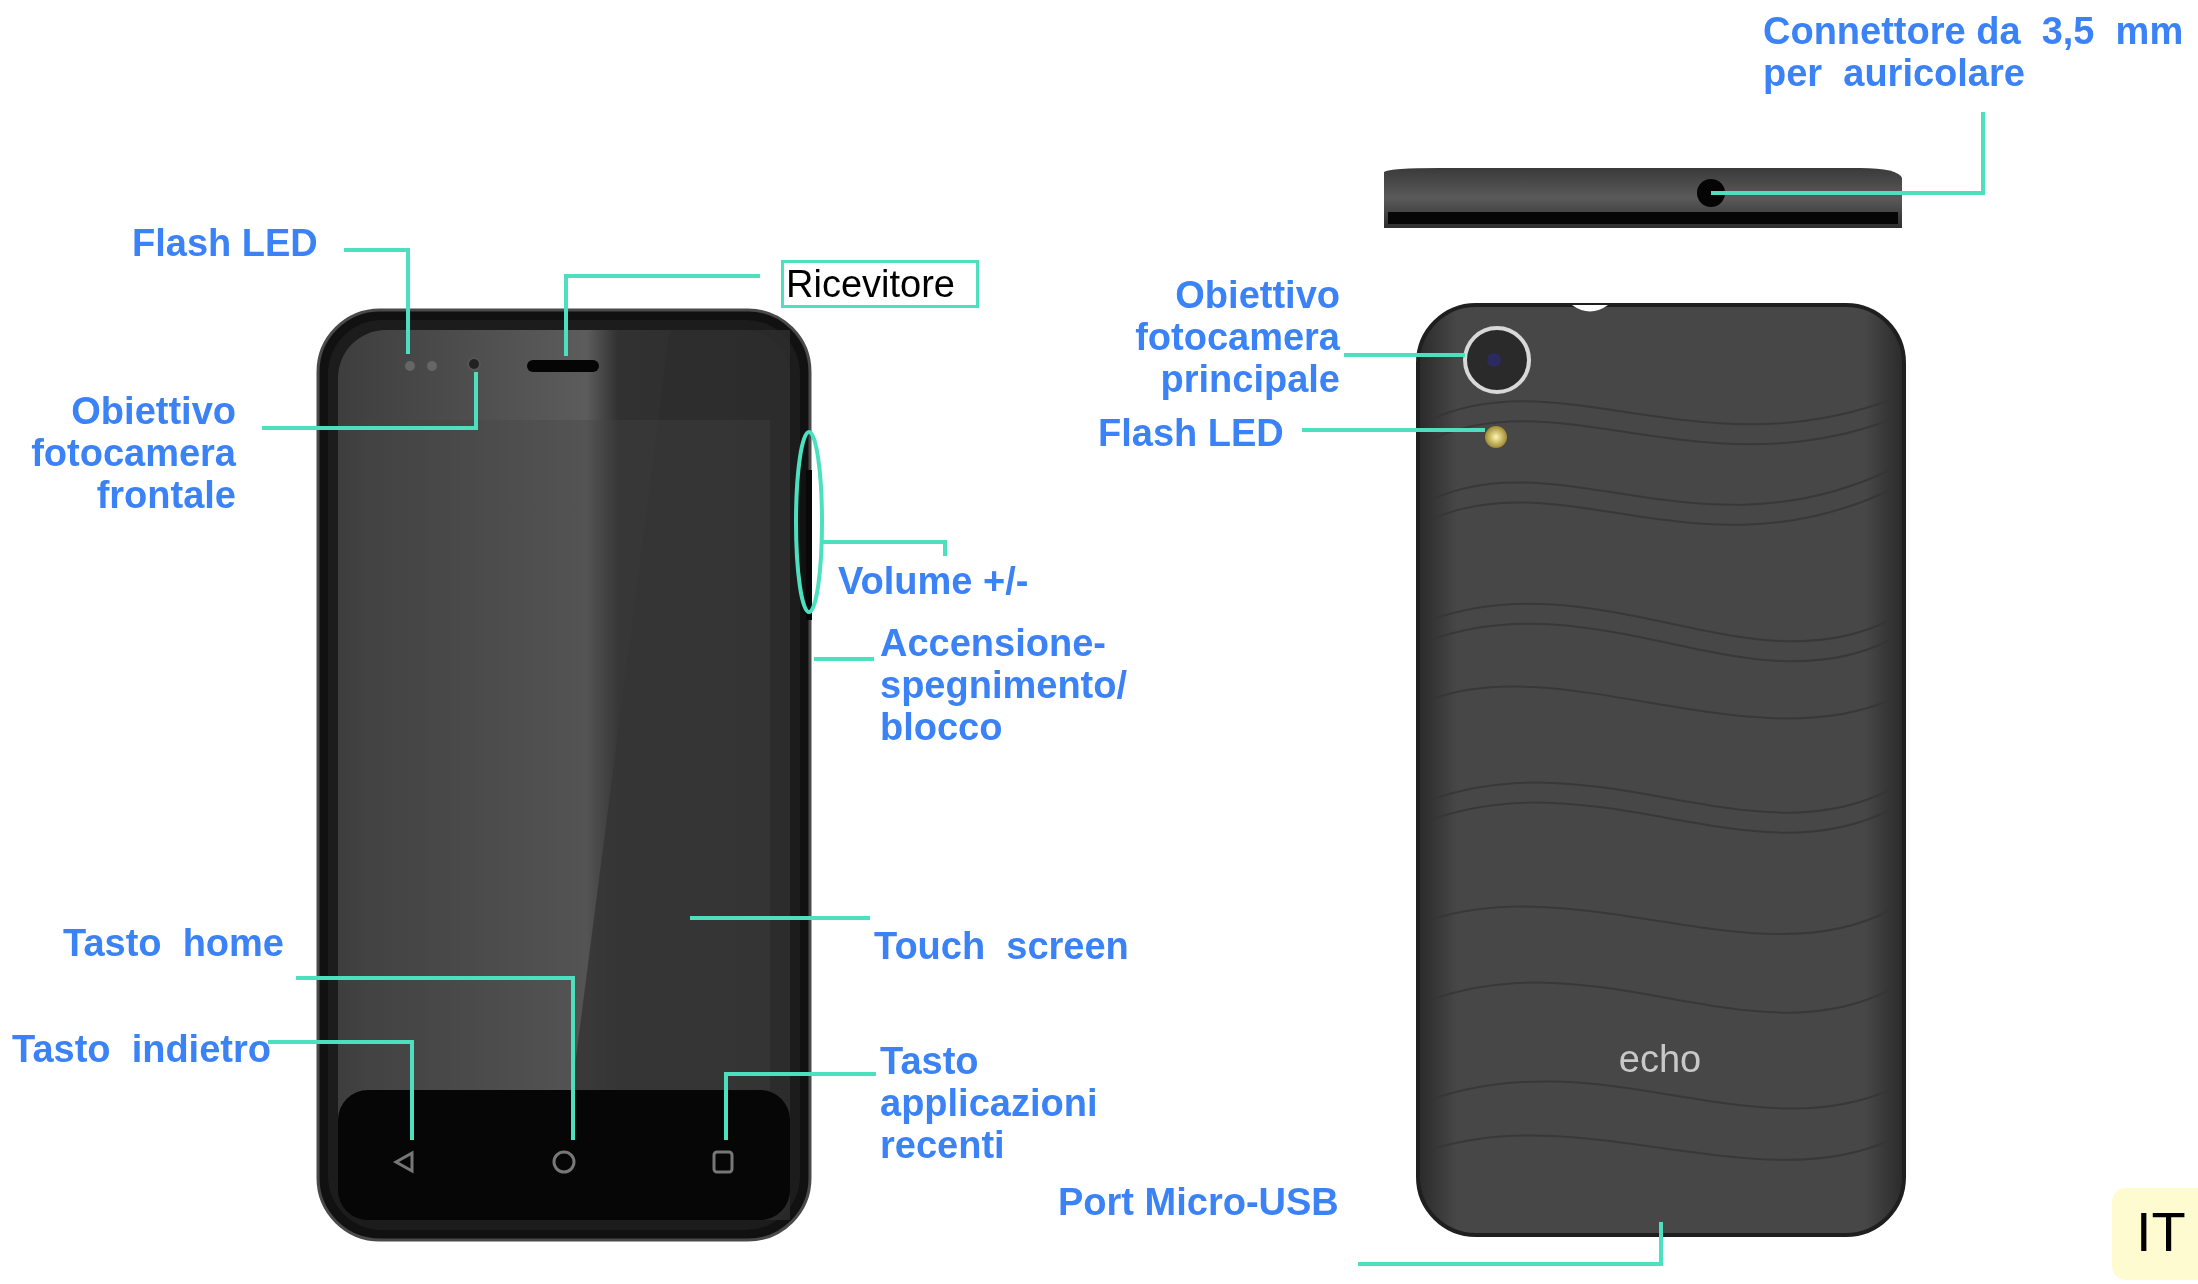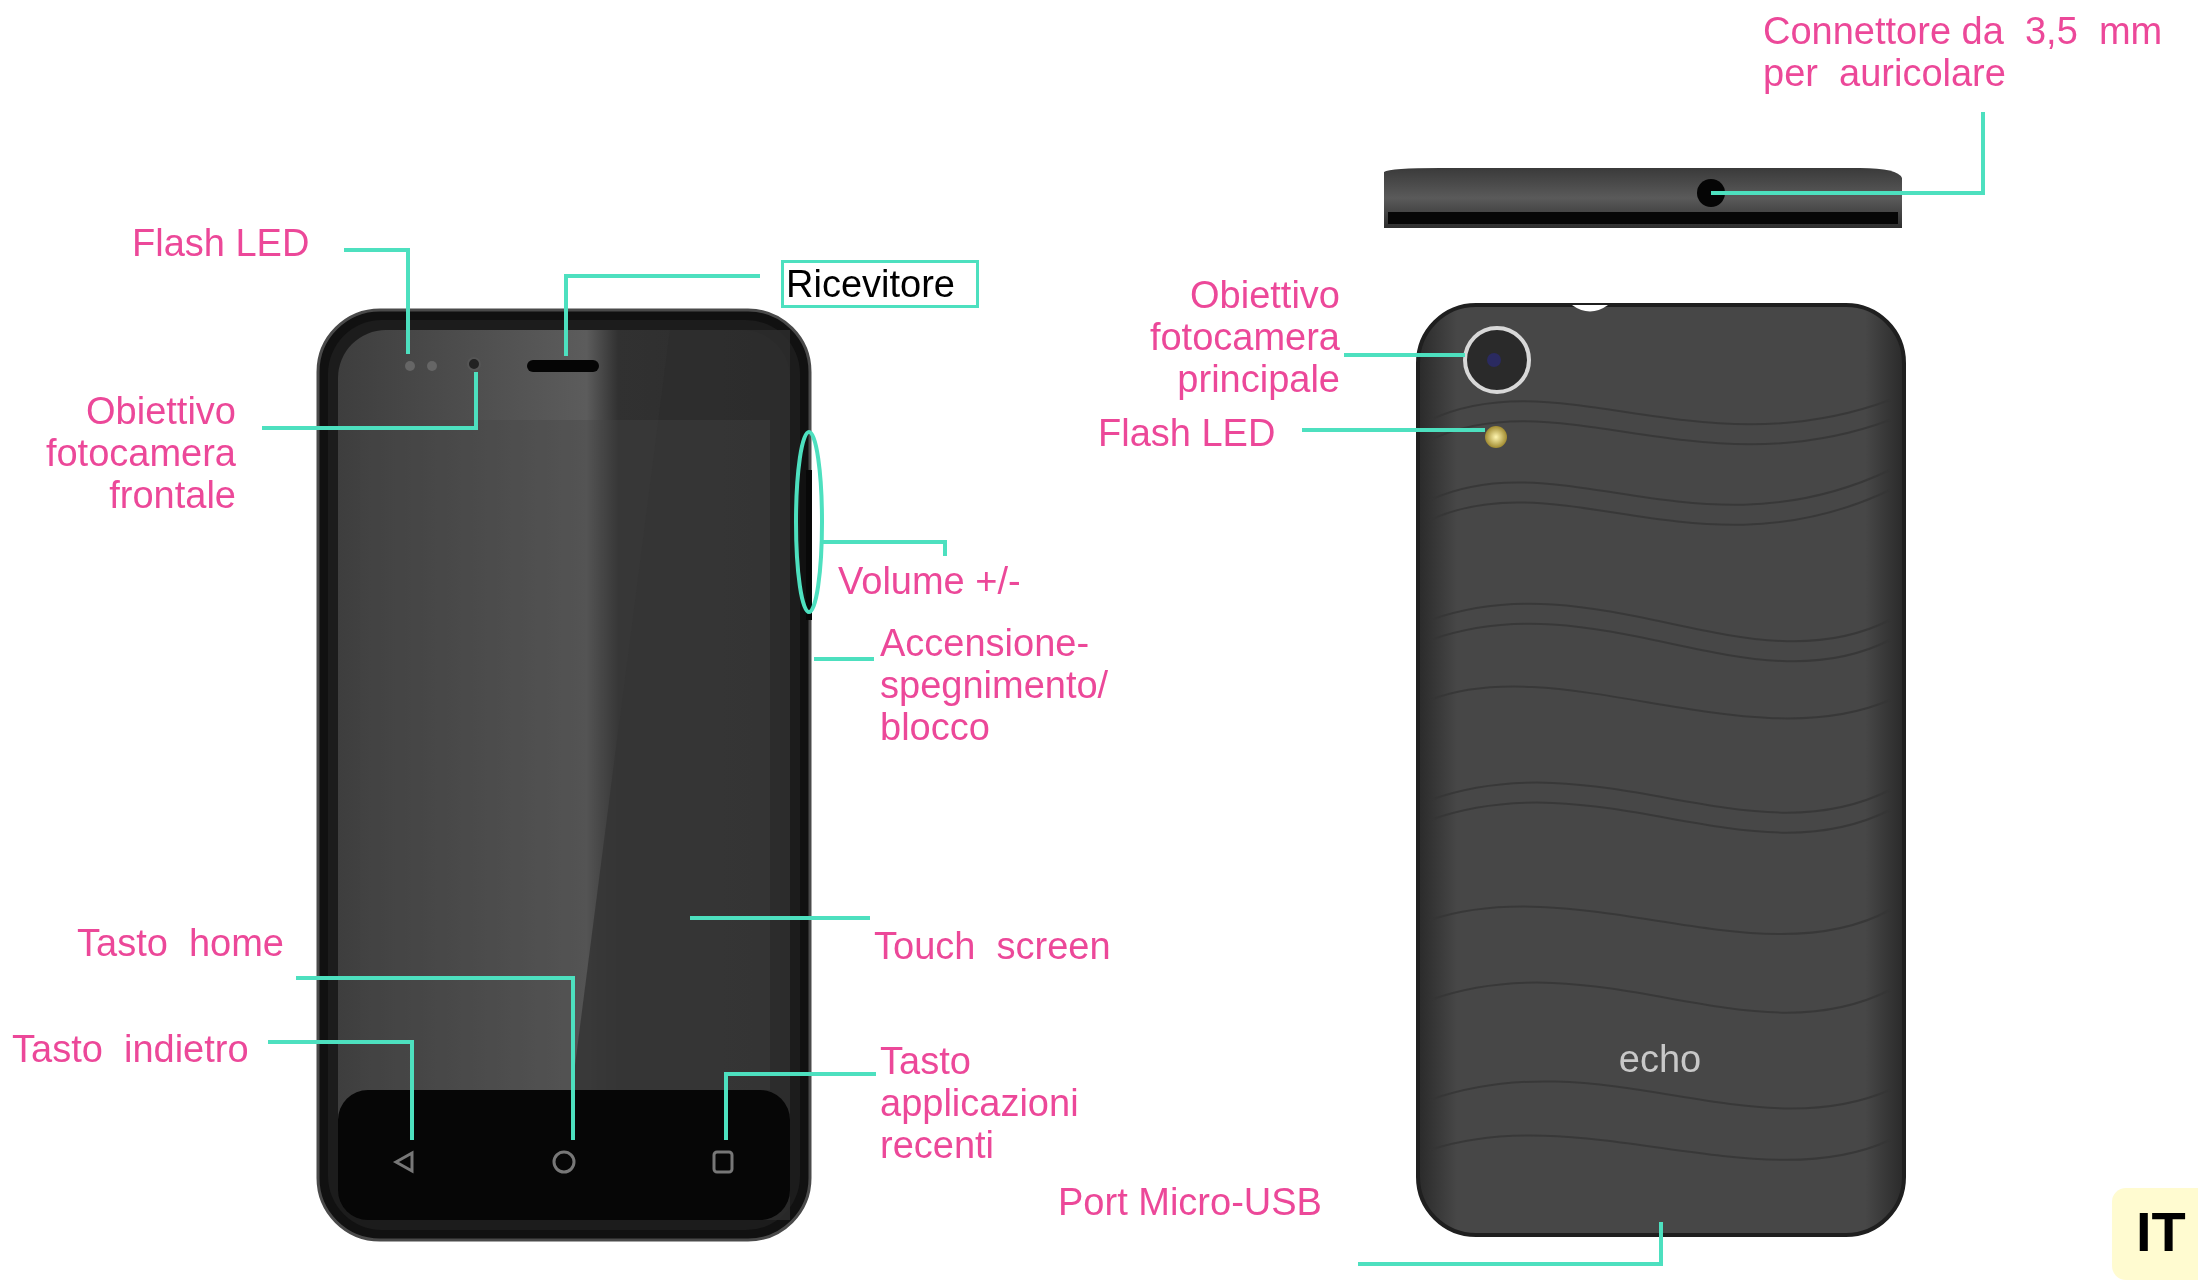--- a/index.html
+++ b/index.html
@@ -1,23 +1,23 @@
 <!DOCTYPE html>
 <html><head>
 <meta charset="utf-8">
 <style>
   html, body { margin:0; padding:0; background:#ffffff; }
   body { width:2198px; height:1284px; position:relative; overflow:hidden;
          font-family:"Liberation Sans", sans-serif; color:#000; }
-  .lbl { position:absolute; font-size:38px; line-height:42px; white-space:pre; color:#ec4899; }
+  .lbl { position:absolute; font-size:38px; line-height:42px; white-space:pre; color:#3b82f6;font-weight:bold; }
   .lbl.r { text-align:right; }
   svg.overlay { position:absolute; left:0; top:0; }
   .lang-badge { position:absolute; left:2112px; top:1188px; width:110px; height:92px;
        background:#fffbd0; border-radius:14px; }
-  .lang-badge span { position:absolute; left:24px; top:14px; font-weight:bold; font-size:56px; line-height:60px; }
+  .lang-badge span { position:absolute; left:24px; top:14px; font-weight:normal; font-size:56px; line-height:60px; }
   .ricev-box { position:absolute; left:760px; top:260px; width:198px; height:48px;
        border:3px solid #4de0bf; box-sizing:border-box;margin-left:21px; }
   .ricev-box span { position:absolute; left:2px; top:0px; font-size:38px; line-height:42px; }
 </style>
 </head>
 <body>
 
 <svg class="overlay" width="2198" height="1284" viewBox="0 0 2198 1284">
   <defs>
     <linearGradient id="scr" x1="0" y1="0" x2="1" y2="0">

